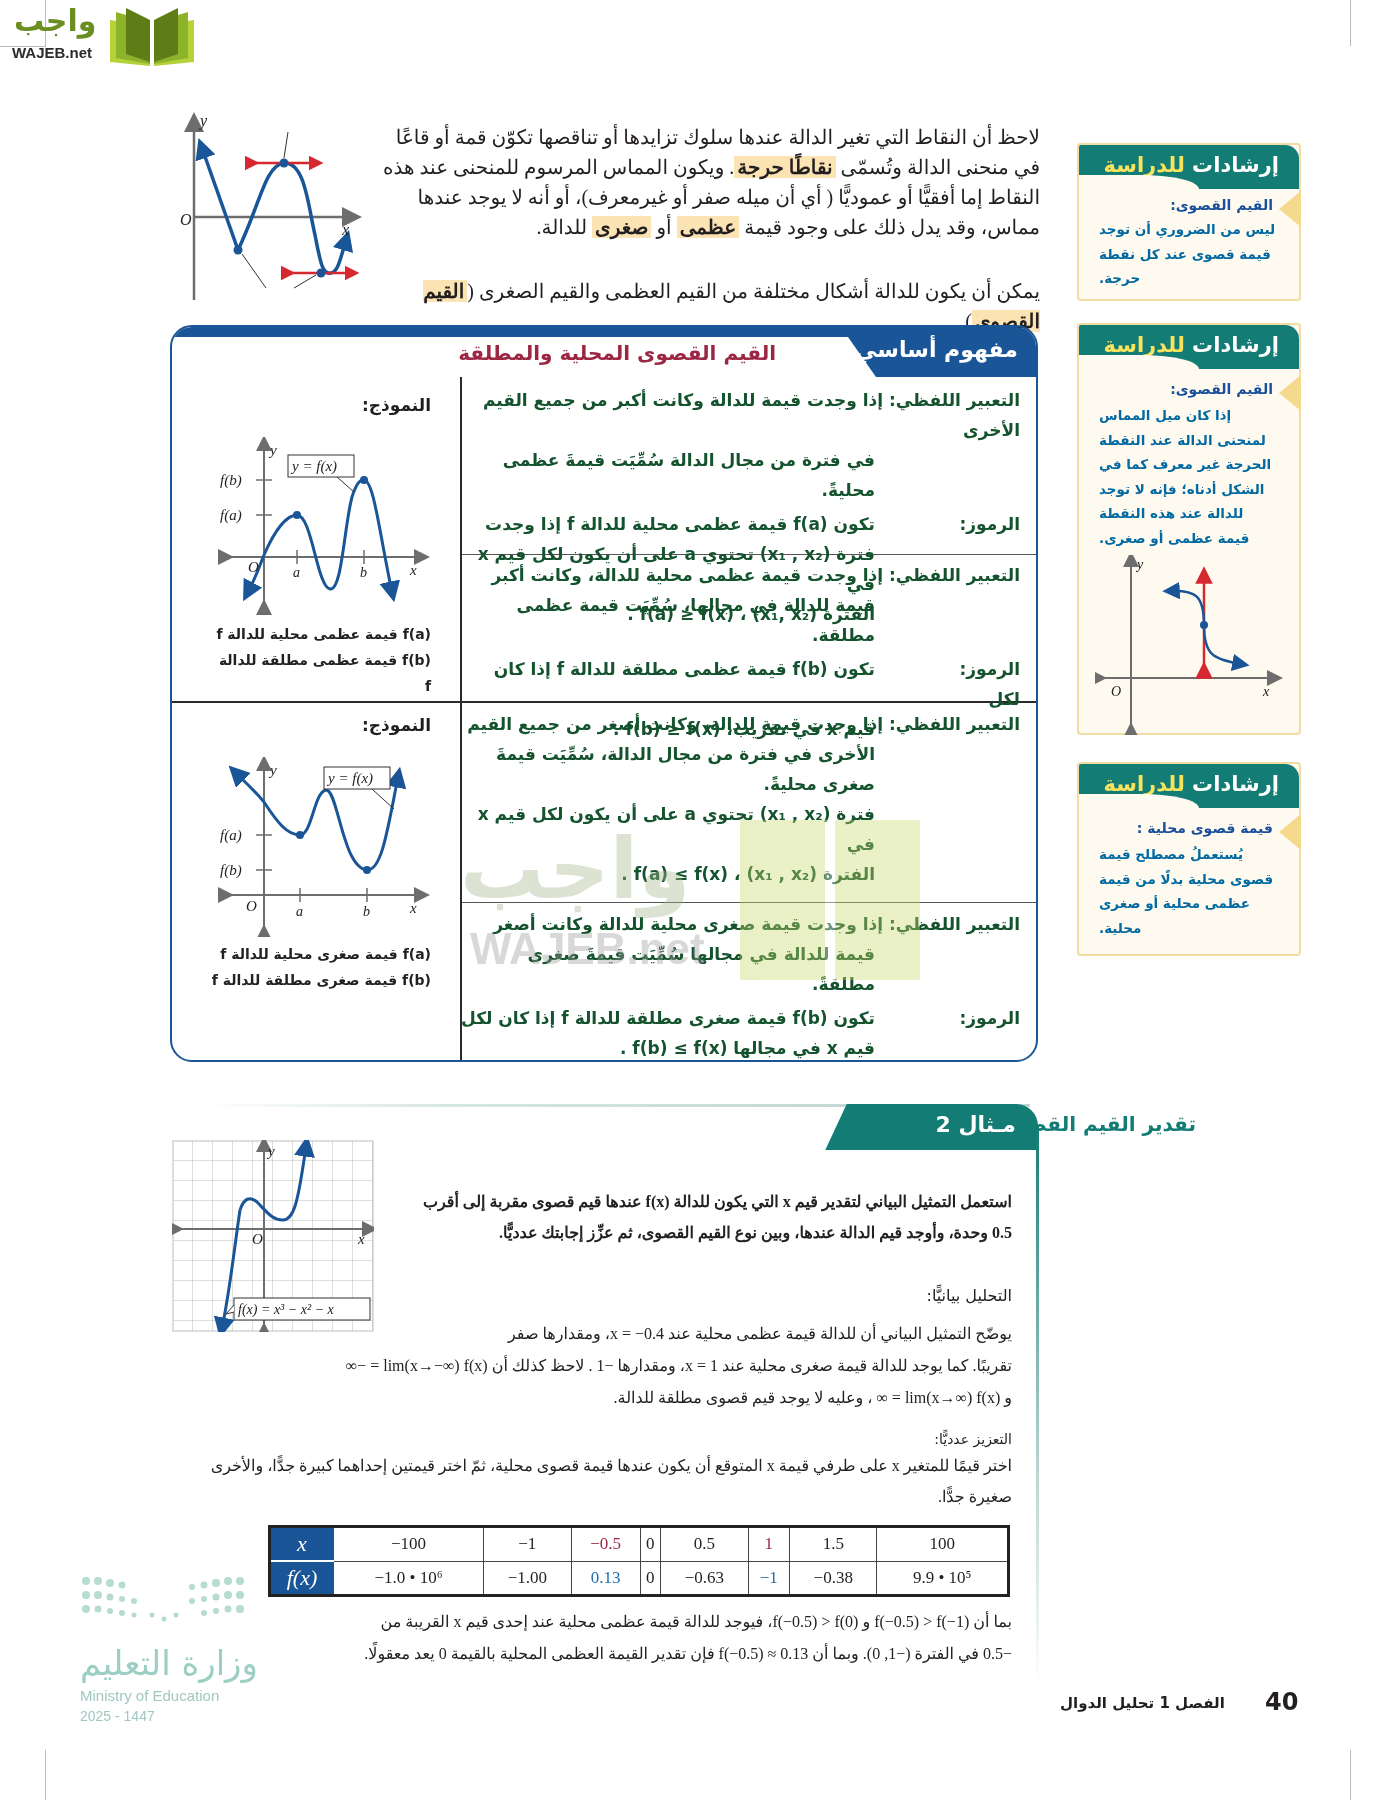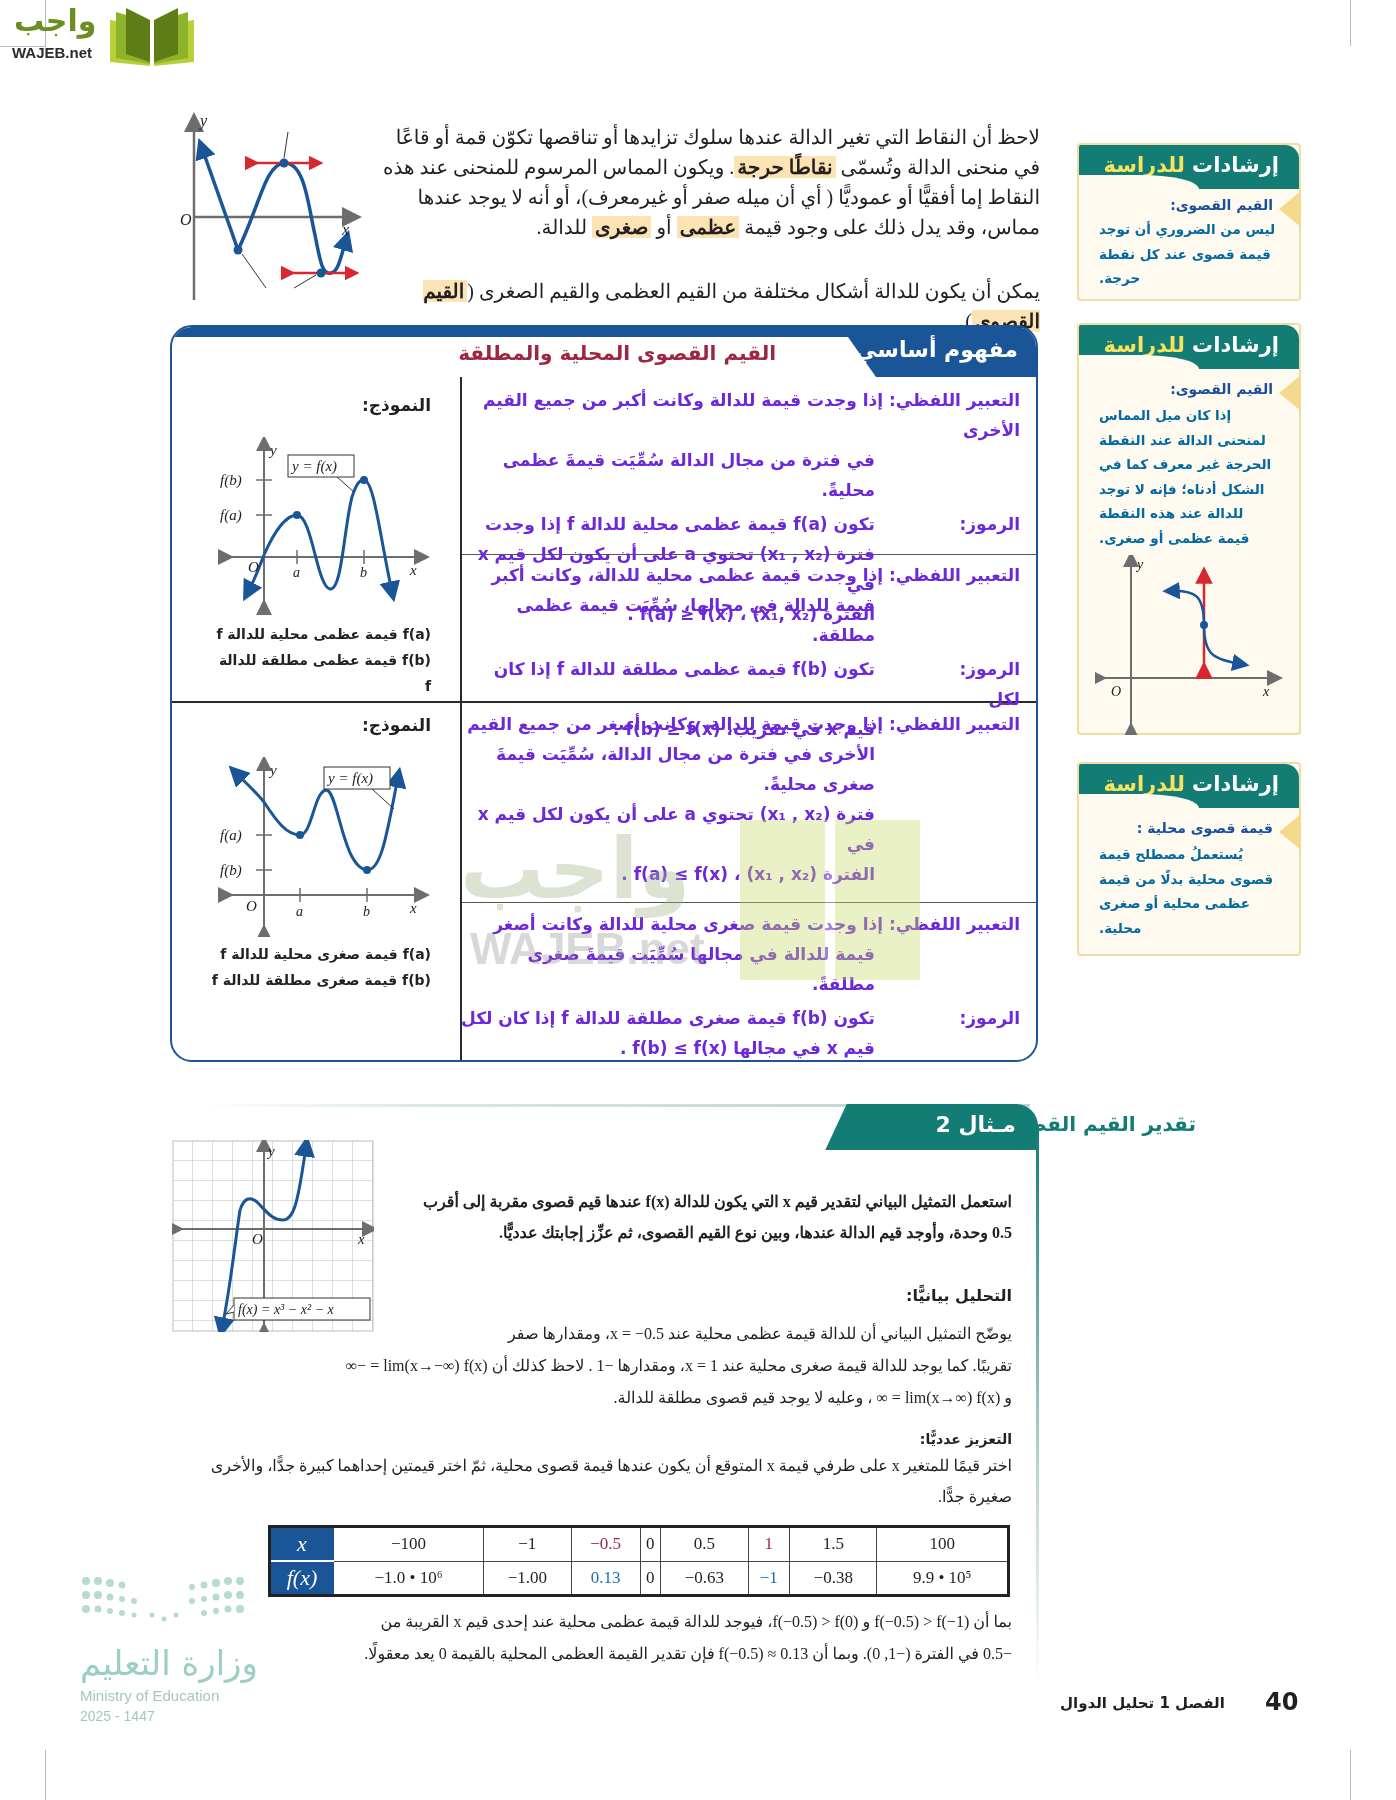--- a/index.html
+++ b/index.html
@@ -32,35 +32,35 @@
   
   .kc { position: absolute; left: 170px; top: 325px; width: 868px; height: 737px; border: 2px solid #1a5597; border-radius: 22px; overflow: hidden; }
   .kc-head { position: absolute; left: 0; top: 0; width: 100%; height: 50px; background: #1a5597; }
   .kc-head-inner { position: absolute; left: 0; top: 10px; width: 660px; height: 40px; background: #fff; border-radius: 0 0 0 0; }
   .kc-head-inner::after { content: ""; position: absolute; right: -30px; top: 0; width: 60px; height: 40px; background: #fff; transform: skewX(35deg); }
   .kc-label { position: absolute; right: 18px; top: 10px; color: #fff; font-weight: bold; font-size: 22px; direction: rtl; }
   .kc-title { position: absolute; right: 260px; top: 14px; color: #9b2743; font-weight: bold; font-size: 20px; direction: rtl; z-index: 2; }
   .kc-vline { position: absolute; left: 288px; top: 50px; width: 2px; bottom: 0; background: #2a2a2a; }
   .kc-hline { position: absolute; left: 0; right: 0; height: 2px; background: #2a2a2a; }
   .kc-sub { position: absolute; left: 290px; right: 0; height: 1px; background: #555; }
-  .row-text { position: absolute; right: 16px; width: 560px; font-size: 17px; line-height: 30px; direction: rtl; text-align: right; font-weight: bold; color: #6d28d9; }
+  .row-text { position: absolute; right: 16px; width: 560px; font-size: 17px; line-height: 30px; direction: rtl; text-align: right; font-weight: bold; color: #14532d; }
   .lbl { font-weight: bold; }
   .row-text .ind { display: block; padding-right: 145px; }
   .model-lbl { position: absolute; font-weight: bold; font-size: 17px; direction: rtl; }
   .cap { position: absolute; font-size: 14px; font-weight: bold; direction: rtl; text-align: right; line-height: 26px; color: #222; }
 
   
   .ex-rule { position: absolute; left: 200px; top: 1104px; width: 830px; height: 3px; background: linear-gradient(to right, #fff, #d6e6e3 30%, #b9d3cf); }
   .ex-tab { position: absolute; left: 860px; top: 1104px; width: 178px; height: 46px; background: #137c74; border-radius: 0 22px 0 0; }
   .ex-tab::before { content: ""; position: absolute; left: -24px; top: 0; width: 48px; height: 46px; background: #137c74; transform: skewX(-25deg); }
   .ex-label { position: absolute; right: 22px; top: 8px; color: #fff; font-weight: bold; font-size: 22px; direction: rtl; z-index: 2; }
   .ex-title { position: absolute; right: 200px; top: 1112px; color: #137c74; font-weight: bold; font-size: 20px; direction: rtl; }
   .ex-side { position: absolute; left: 1036px; top: 1126px; width: 3px; height: 560px; background: linear-gradient(#137c74, #b7d3cf 60%, #fff); }
   .ex-text { position: absolute; font-family: "Liberation Serif", "DejaVu Serif", serif; font-size: 16px; line-height: 31px; direction: rtl; text-align: right; color: #222; }
-  .ex-h { font-family: "DejaVu Sans", sans-serif; font-weight: bold; font-size: 16px; }
+  .ex-h { font-family: "DejaVu Sans", sans-serif; font-weight: normal; font-size: 16px; }
 
   
   table.vals { position: absolute; left: 268px; top: 1525px; width: 742px; height: 72px; border-collapse: collapse; border: 3px solid #222; font-family: "Liberation Serif", "DejaVu Serif", serif; font-size: 17px; }
   table.vals td { border: 1.5px solid #444; text-align: center; height: 34px; }
   table.vals td.head { background: #1a5597; color: #fff; font-style: italic; font-size: 22px; width: 64px; border-color: #1a5597; }
   table.vals tr:first-child td.head { border-bottom: 2px solid #fff; }
   .red { color: #9b2743; }
   .blue { color: #1d6fb3; }
 
   
@@ -323,21 +323,21 @@
   <text x="80" y="104" class="math" font-size="15" fill="#222">O</text>
   <text x="186" y="104" class="math" font-size="15" fill="#222">x</text>
   <rect x="62" y="158" width="136" height="22" fill="#fff" stroke="#333" stroke-width="1"></rect>
   <path d="M62 165 L54 174 L62 172" fill="#fff" stroke="#333" stroke-width="1"></path>
   <text x="66" y="174" class="math" font-size="14" fill="#222">f(x) = x³ − x² − x</text>
 </svg>
 
 <div class="ex-text" style="left:400px;top:1186px;width:612px;font-weight:bold;">استعمل التمثيل البياني لتقدير قيم x التي يكون للدالة f(x) عندها قيم قصوى مقربة إلى أقرب 0.5 وحدة، وأوجد قيم الدالة عندها، وبين نوع القيم القصوى، ثم عزِّز إجابتك عدديًّا.</div>
 
 <div class="ex-text ex-h" style="left:700px;top:1280px;width:312px;">التحليل بيانيًّا:</div>
-<div class="ex-text" style="left:380px;top:1318px;width:632px;">يوضّح التمثيل البياني أن للدالة قيمة عظمى محلية عند x = −0.5، ومقدارها صفر</div>
+<div class="ex-text" style="left:380px;top:1318px;width:632px;">يوضّح التمثيل البياني أن للدالة قيمة عظمى محلية عند x = −0.4، ومقدارها صفر</div>
 <div class="ex-text" style="left:180px;top:1350px;width:832px;">تقريبًا. كما يوجد للدالة قيمة صغرى محلية عند x = 1، ومقدارها −1 . لاحظ كذلك أن lim(x→−∞) f(x) = −∞</div>
 <div class="ex-text" style="left:380px;top:1382px;width:632px;">و lim(x→∞) f(x) = ∞ ، وعليه لا يوجد قيم قصوى مطلقة للدالة.</div>
 
 <div class="ex-text ex-h" style="left:700px;top:1424px;width:312px;font-size:14px;">التعزيز عدديًّا:</div>
 <div class="ex-text" style="left:180px;top:1450px;width:832px;">اختر قيمًا للمتغير x على طرفي قيمة x المتوقع أن يكون عندها قيمة قصوى محلية، ثمّ اختر قيمتين إحداهما كبيرة جدًّا، والأخرى صغيرة جدًّا.</div>
 
 <table class="vals">
   <tbody>
       <tr>
     <td class="head">x</td>

